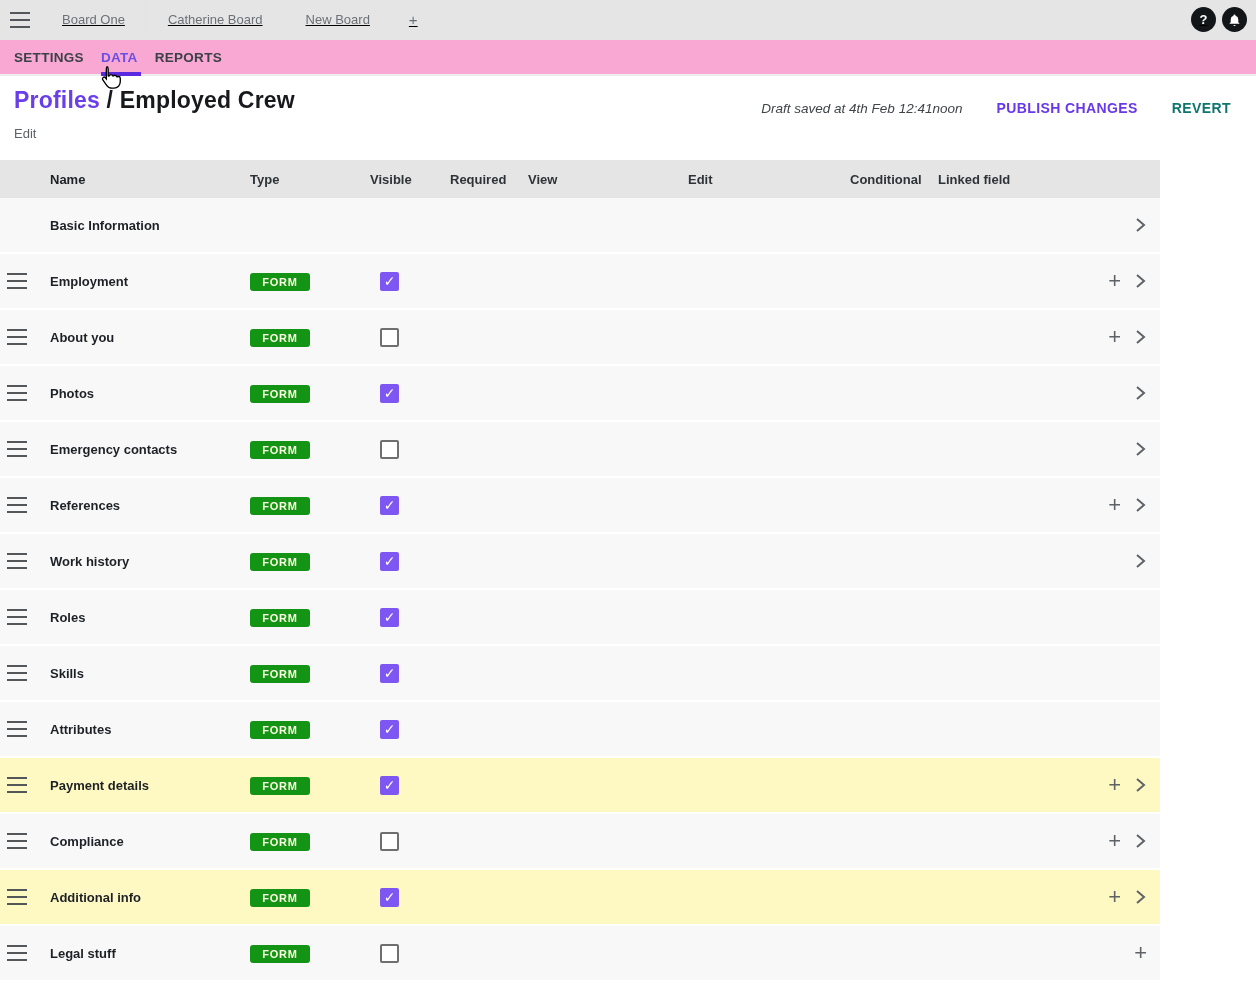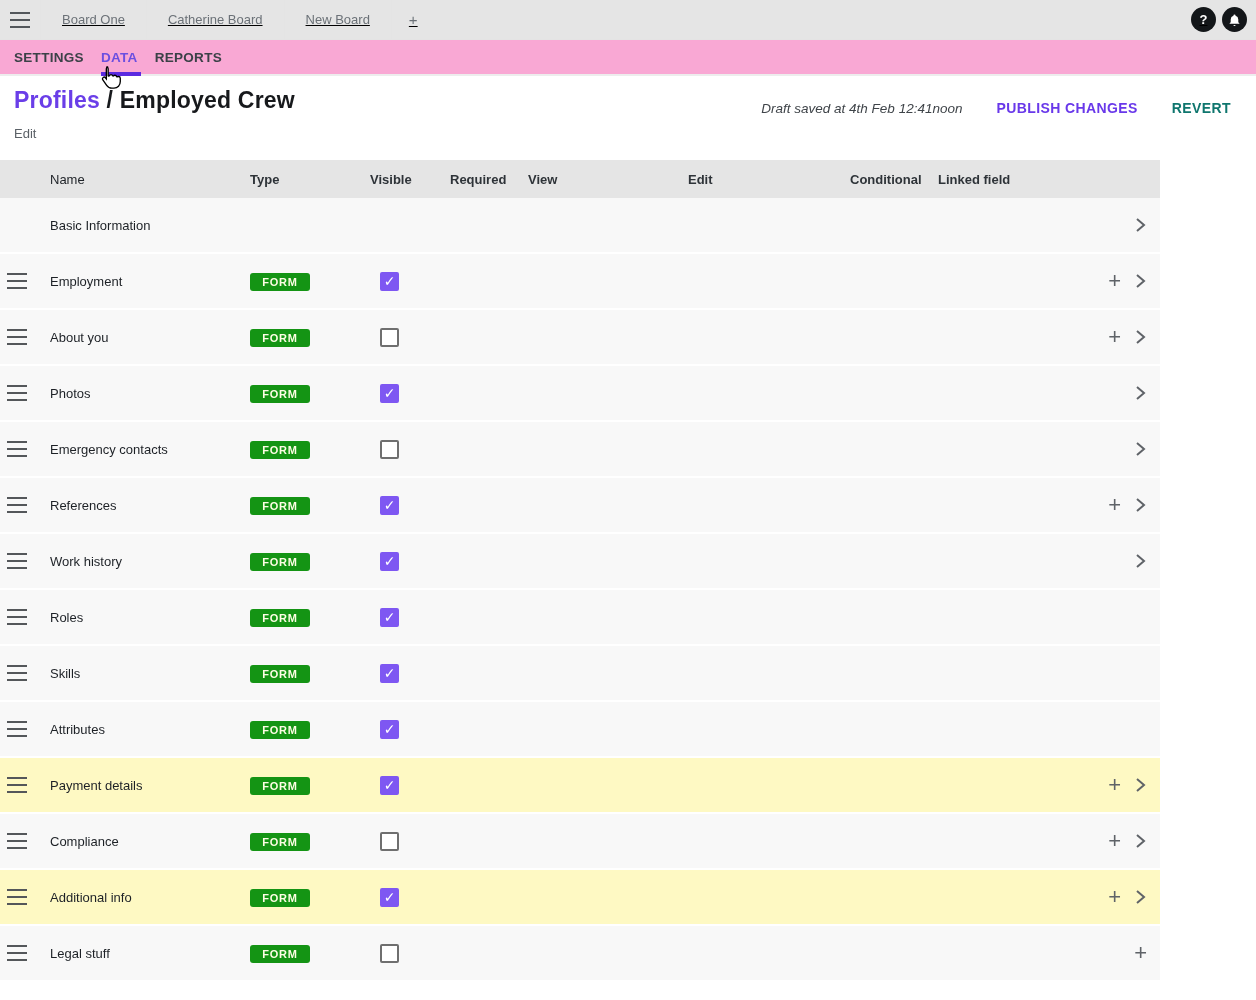--- a/index.html
+++ b/index.html
@@ -44,21 +44,21 @@
   .grid-cols { display:grid;
     grid-template-columns:34px 216px 120px 80px 78px 160px 162px 88px 142px 80px; }
   .thead { height:38px; align-items:center; background:#e5e5e5;
            font-size:13px; font-weight:bold; color:#2e3338; }
   .thead .c-name { padding-left:16px; }
   .trow { height:56px; align-items:center; background:#f8f8f8; border-bottom:2px solid #fff; }
   .trow[data-highlight="true"] { background:#fef9c3; }
   .c-handle { display:flex; justify-content:center; }
   .drag { width:20px; height:16px; cursor:grab;
     background:linear-gradient(#54575a 0 2px,transparent 2px 7px,#54575a 7px 9px,transparent 9px 14px,#54575a 14px 16px); }
-  .c-name { padding-left:16px; font-size:13px; font-weight:normal; color:#1d2126; }
+  .c-name { padding-left:16px; font-size:13px; font-weight:bold; color:#1d2126; }
   .badge { display:inline-block; width:60px; text-align:center; background:#149414; color:#fdfde4;
            font-size:11px; font-weight:bold; letter-spacing:.8px; padding:3px 0; border-radius:3px; }
   .c-visible { padding-left:10px; }
   .checkbox { width:19px; height:19px; border:2px solid #6f6f6f; border-radius:2px; background:#fff;
               display:flex; align-items:center; justify-content:center; cursor:pointer; }
   .checkbox[data-checked="true"] { background:#7E57F2; border-color:#7E57F2; }
   .checkbox[data-checked="true"]::after { content:"✓"; color:#fff; font-size:14px; font-weight:bold; line-height:1; }
   .c-actions { display:flex; justify-content:flex-end; align-items:center; gap:13px; padding-right:13px; }
   .plus { font-size:22px; font-weight:400; color:#5f6368; line-height:18px; cursor:pointer; }
   .chev { display:flex; cursor:pointer; }

